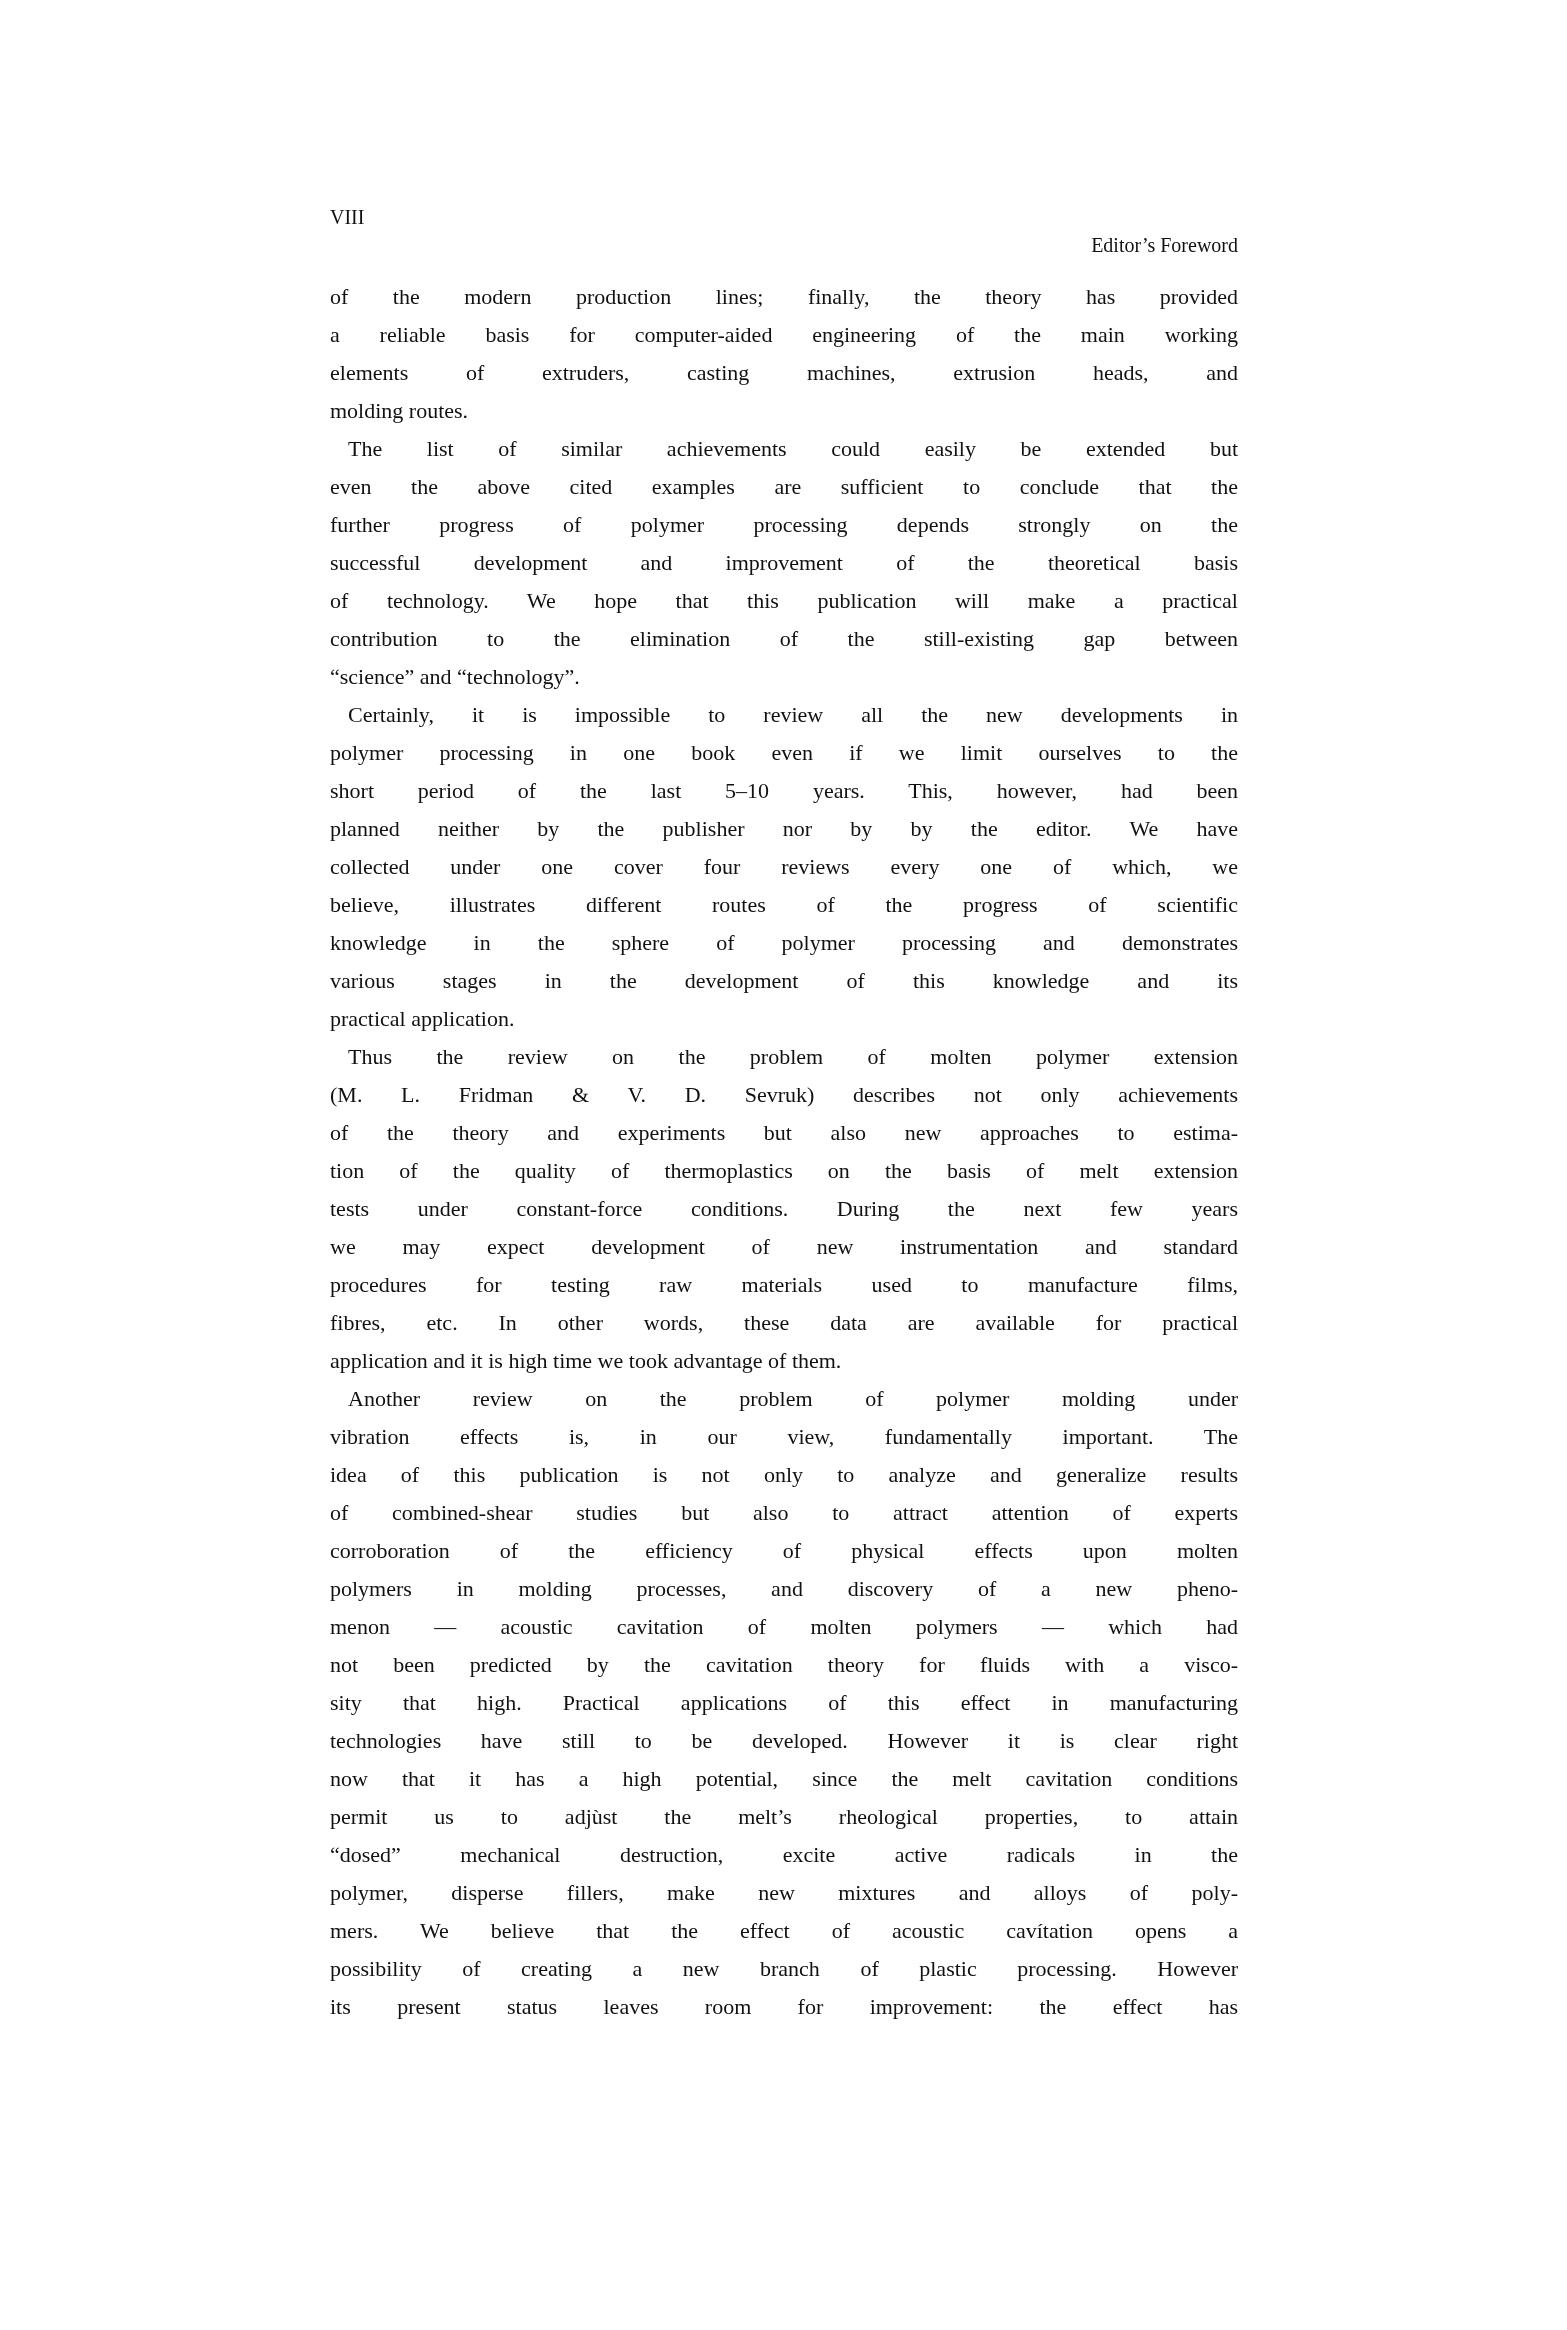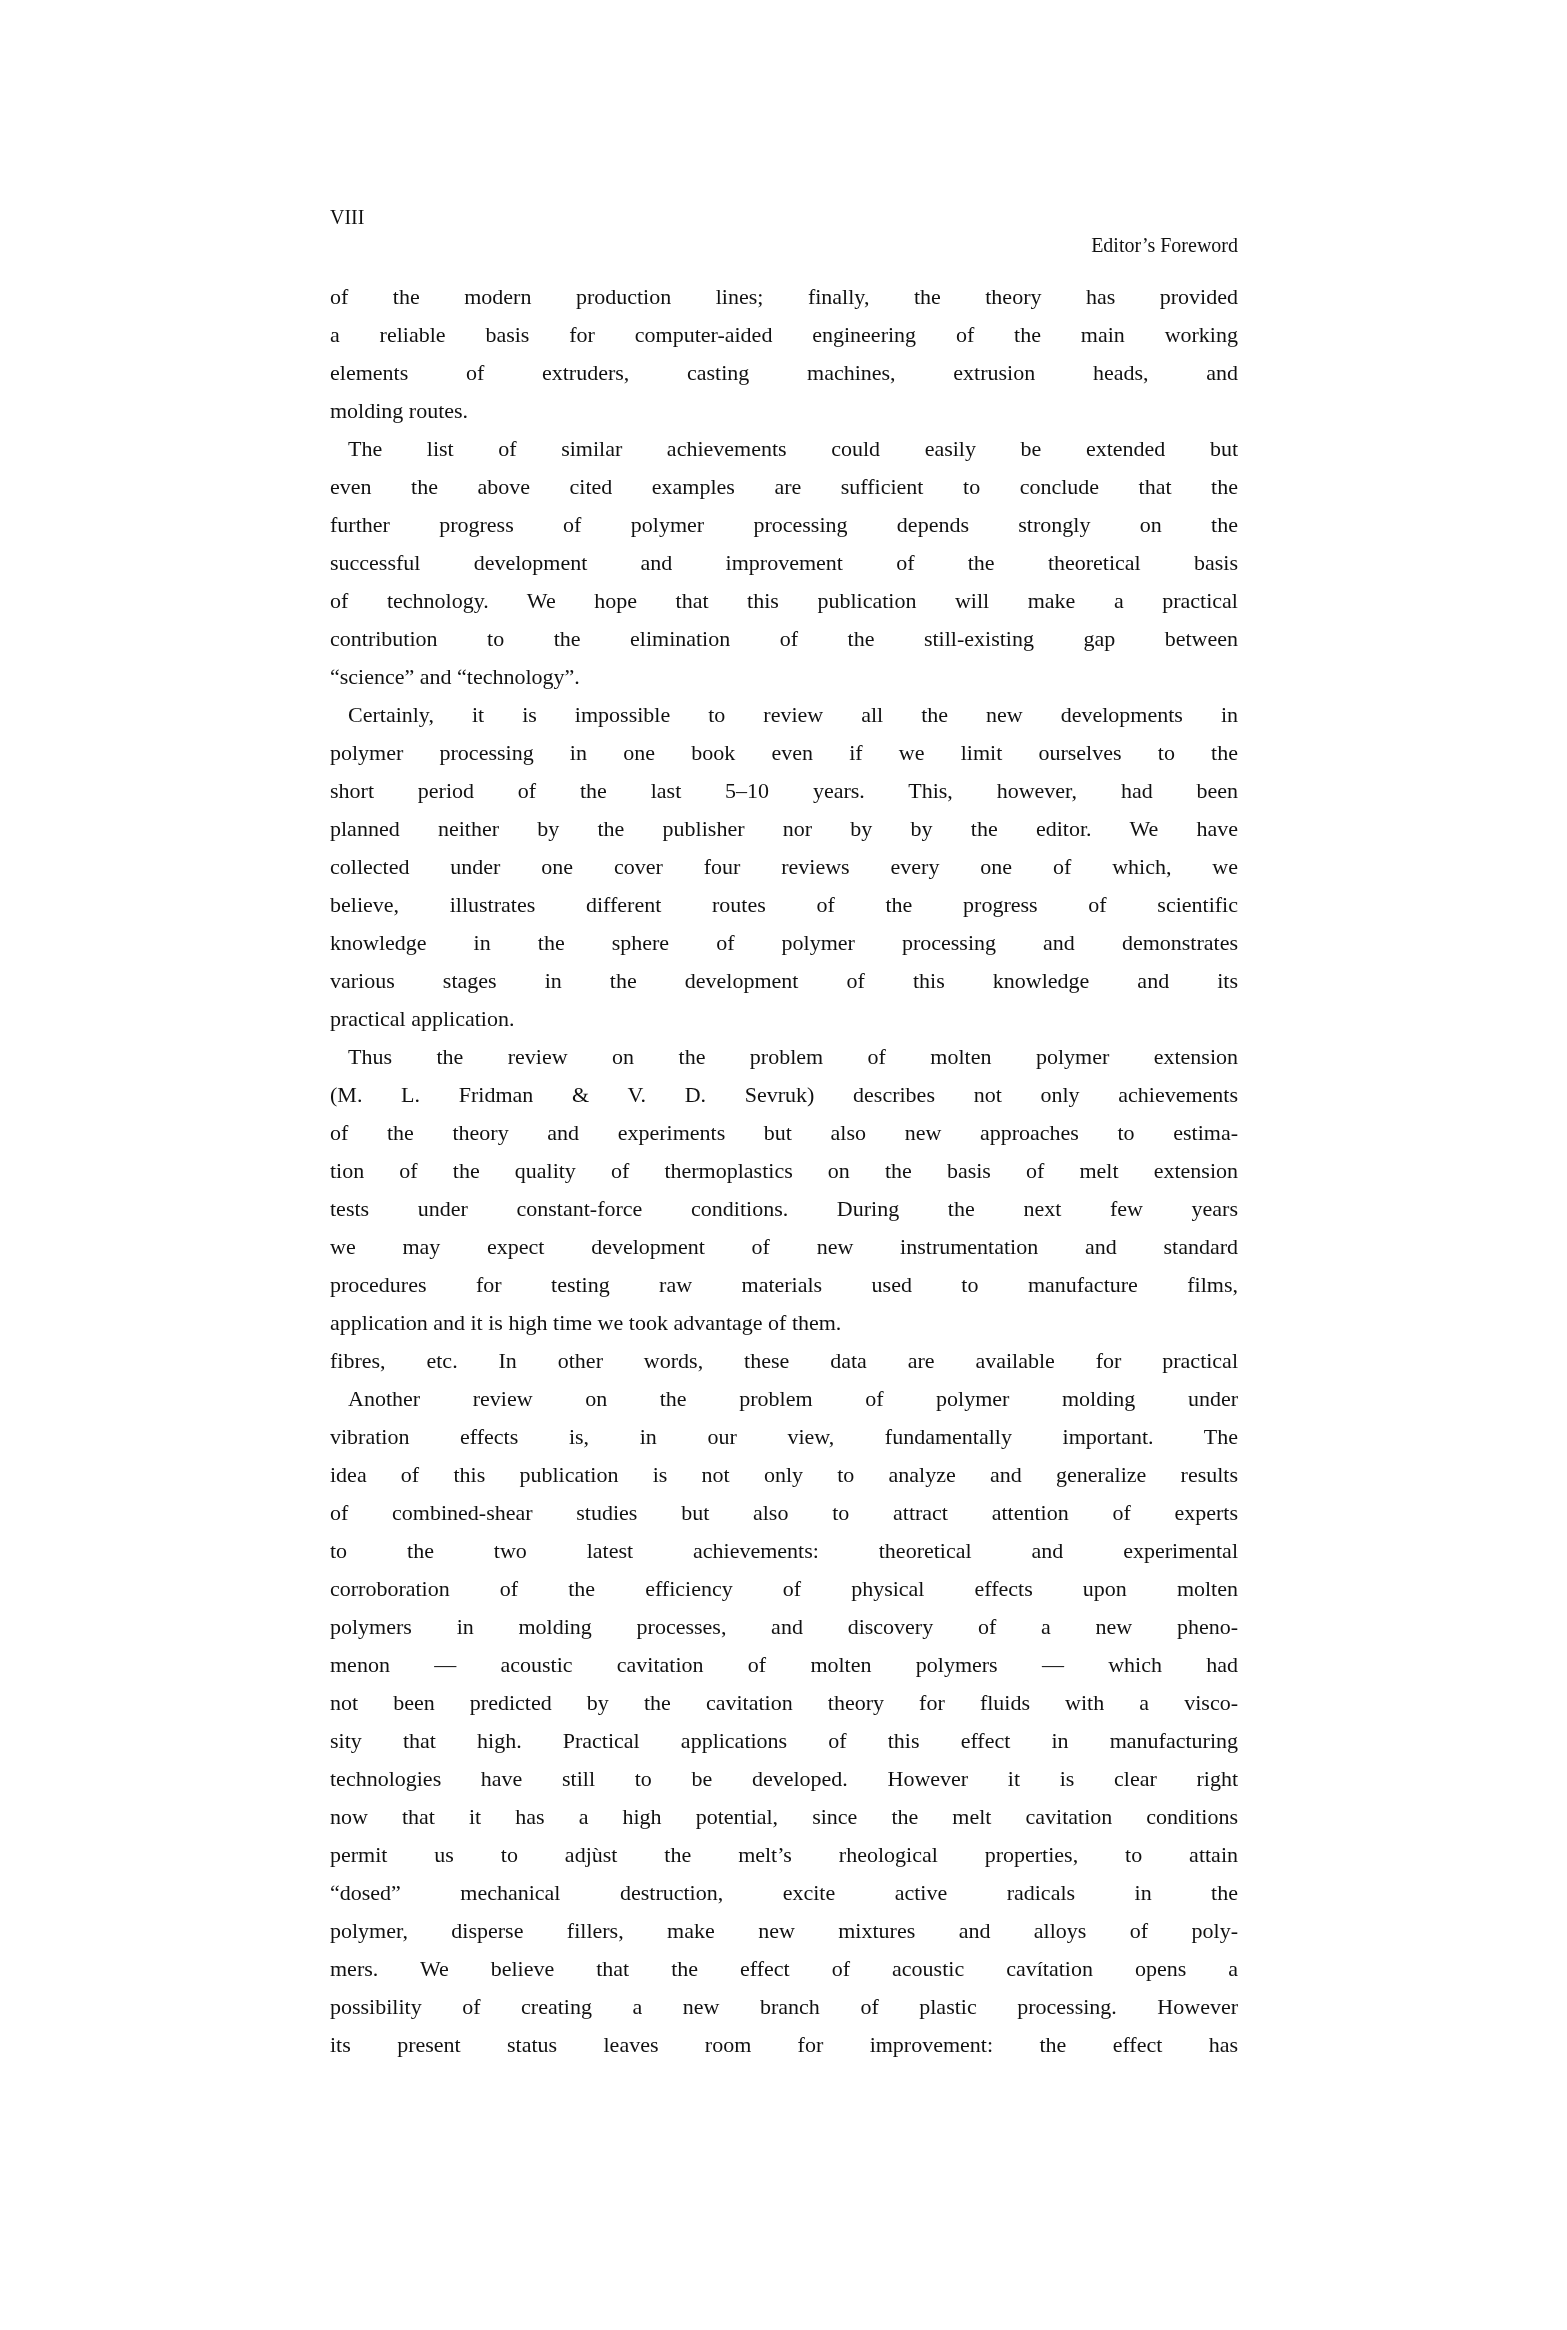--- a/index.html
+++ b/index.html
@@ -49,29 +49,28 @@
         <span class="line last">practical application.</span>
       </div>
       <div>
         <span class="line indent">Thus the review on the problem of molten polymer extension</span>
         <span class="line">(M. L. Fridman &amp; V. D. Sevruk) describes not only achievements</span>
         <span class="line">of the theory and experiments but also new approaches to estima-</span>
         <span class="line">tion of the quality of thermoplastics on the basis of melt extension</span>
         <span class="line">tests under constant-force conditions. During the next few years</span>
         <span class="line">we may expect development of new instrumentation and standard</span>
         <span class="line">procedures for testing raw materials used to manufacture films,</span>
+        <span class="line">fibres, etc. In other words, these data are available for practical</span>
         <span class="line last">application and it is high time we took advantage of them.</span>
-        <span class="line">fibres, etc. In other words, these data are available for practical</span>
       </div>
       <div>
         <span class="line indent">Another review on the problem of polymer molding under</span>
         <span class="line">vibration effects is, in our view, fundamentally important. The</span>
         <span class="line">idea of this publication is not only to analyze and generalize results</span>
         <span class="line">of combined-shear studies but also to attract attention of experts</span>
-        <span class="line">to the two latest achievements: theoretical and experimental</span>
         <span class="line">corroboration of the efficiency of physical effects upon molten</span>
         <span class="line">polymers in molding processes, and discovery of a new pheno-</span>
         <span class="line">menon — acoustic cavitation of molten polymers — which had</span>
         <span class="line">not been predicted by the cavitation theory for fluids with a visco-</span>
         <span class="line">sity that high. Practical applications of this effect in manufacturing</span>
         <span class="line">technologies have still to be developed. However it is clear right</span>
         <span class="line">now that it has a high potential, since the melt cavitation conditions</span>
         <span class="line">permit us to adjùst the melt’s rheological properties, to attain</span>
         <span class="line">“dosed” mechanical destruction, excite active radicals in the</span>
         <span class="line">polymer, disperse fillers, make new mixtures and alloys of poly-</span>

